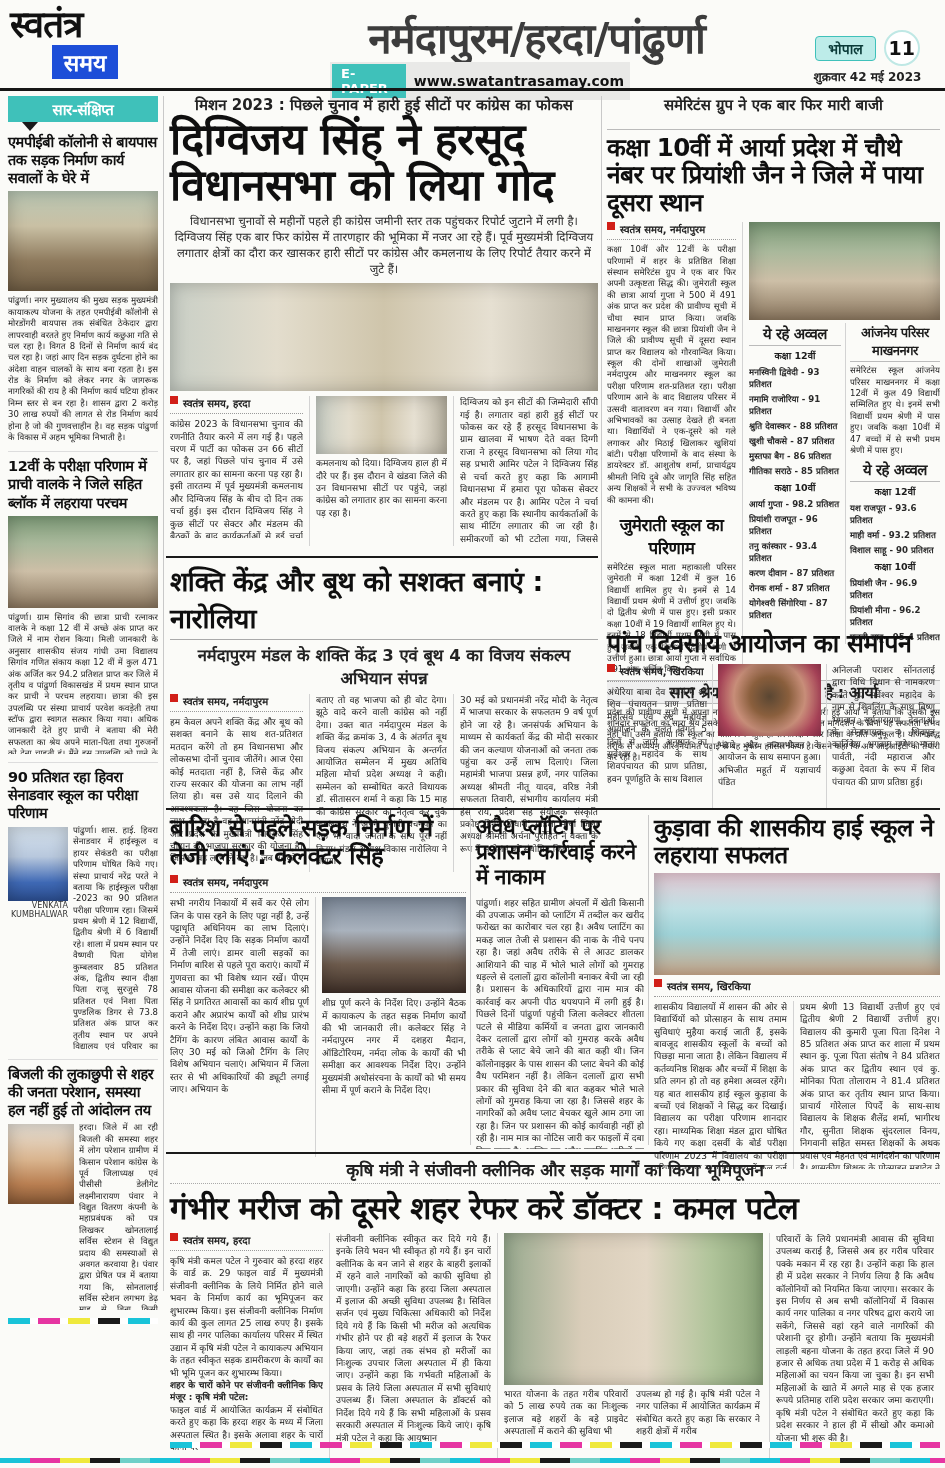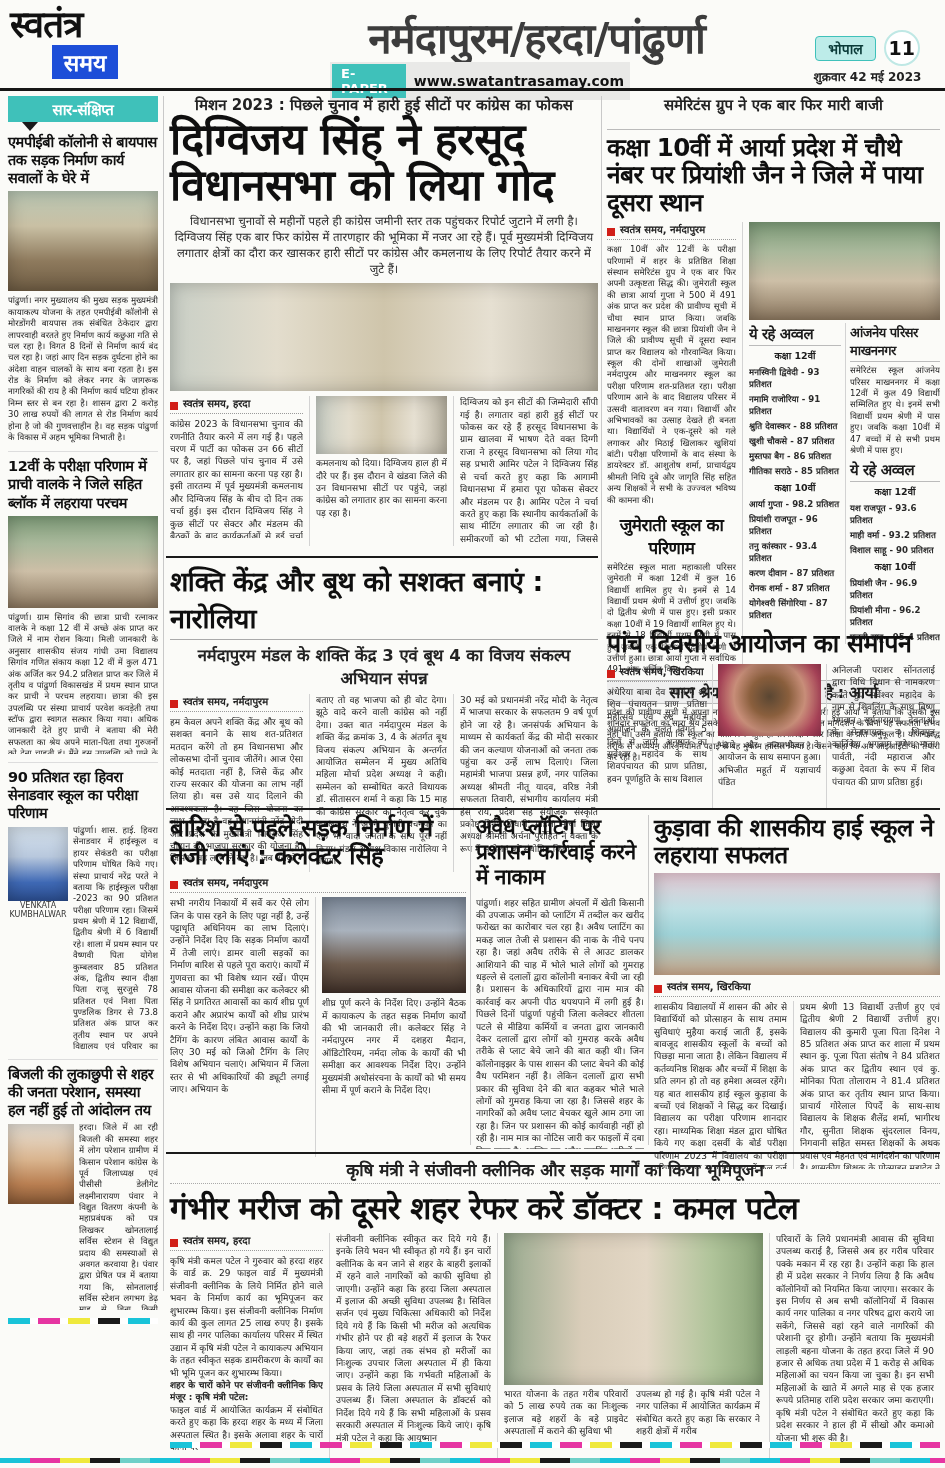--- a/index.html
+++ b/index.html
@@ -18,21 +18,21 @@
   .pageno-circ{width:36px;height:36px;border-radius:50%;background:#fff;border:2px solid #bfe8e5;display:flex;align-items:center;justify-content:center;font-size:19px;font-weight:bold;color:#111}
   .dateline{font-size:12px;font-weight:bold;color:#222}
   .mast-rule{background:#161616;height:3px}
 
   
   .rule-black{background:#1a1a1a;height:2px}
   .vrule{background:#c9c9c9;width:1px}
   .kicker{font-weight:bold;color:#222;text-align:center}
   .headline{font-weight:bold;color:#0f0f0f;text-align:left;letter-spacing:-0.5px}
   .standfirst{color:#2c2c2c;text-align:center}
-  .byline{display:flex;align-items:flex-end;gap:5px;border-bottom:1px dotted #9a9a9a;padding-bottom:3px;margin-bottom:4px}
+  .byline{display:flex;align-items:flex-start;gap:5px;border-bottom:1px dotted #9a9a9a;padding-bottom:3px;margin-bottom:4px}
   .byline .sq{width:8px;height:8px;background:#d11f18;flex:0 0 auto}
   .byline span{font-size:10px;font-weight:bold;color:#222}
   .body{font-size:9px;line-height:1.38;text-align:justify;color:#232323;overflow:hidden}
   .body-sm{font-size:8.5px;line-height:1.34;text-align:justify;color:#232323;overflow:hidden}
   .cols{display:flex}
   .cols > div{overflow:hidden}
   .colrule{border-right:1px solid #d3d3d3}
   .ph{position:relative;overflow:hidden}
   .ph::after{content:"";position:absolute;inset:0;box-shadow:inset 0 0 18px rgba(0,0,0,.25)}
   .cap{font-size:8px;color:#333}
@@ -41,21 +41,21 @@
   .ph-field{background:linear-gradient(180deg,#b9c7b4 0%,#c9c0a4 35%,#8e7a5d 70%,#6e5c43 100%)}
   .ph-group{background:linear-gradient(180deg,#7d9b78 0%,#a9b89b 30%,#cdbfa7 60%,#8a765e 100%)}
   .ph-portrait-girl{background:linear-gradient(180deg,#d8e4ef 0%,#b8c8dd 40%,#3f69b5 75%,#2c4f92 100%)}
   .ph-portrait-man{background:linear-gradient(180deg,#e8e2d8 0%,#d9b48e 45%,#b97f52 75%,#8a5a36 100%)}
   .ph-politics{background:linear-gradient(90deg,#c9cfc6 0%,#e3ddcd 25%,#cfc5ab 50%,#e6e0d2 75%,#b9b3a2 100%)}
   .ph-puja{background:radial-gradient(circle at 50% 45%,#5a4632 0%,#8a5f3d 30%,#c98f7a 55%,#b5485f 80%,#9c3552 100%)}
   .ph-meeting{background:linear-gradient(180deg,#7c8898 0%,#a9b2bd 35%,#6d5b4d 70%,#3e2f27 100%)}
   .ph-students{background:linear-gradient(180deg,#e6c9d4 0%,#bfe0e4 35%,#9fd3d8 60%,#caa98c 100%)}
   .ph-bhoomi{background:linear-gradient(90deg,#97a98e 0%,#d9cdb9 30%,#e3d7c5 55%,#b0c49a 80%,#8aa478 100%)}
 
-  .list-title{font-size:15px;font-weight:bold;text-align:left;border-bottom:1px solid #bbb;padding-bottom:2px;margin-bottom:3px;letter-spacing:-0.5px}
+  .list-title{font-size:15px;font-weight:bold;text-align:center;border-bottom:1px solid #bbb;padding-bottom:2px;margin-bottom:3px;letter-spacing:-0.5px}
   .list-sub{font-size:9.5px;font-weight:bold;text-align:center;margin:3px 0 2px}
   .li-row{font-size:8.6px;font-weight:bold;color:#2a2a2a;padding:1.5px 0;text-align:left}
 
   .subhead{font-size:17px;font-weight:bold;letter-spacing:-0.5px;color:#111}
   .subhead-bar{font-size:16px;font-weight:bold;text-align:center;background:#efefef;border-top:1px solid #bbb;border-bottom:1px solid #bbb;letter-spacing:-0.5px}
 
   
   .teal-bar{background:#3fc1ba;color:#fff;font-weight:bold;font-size:15px;text-align:center;padding:3px 0;letter-spacing:-0.5px}
   .tri{width:0;height:0;border-left:8px solid transparent;border-right:8px solid transparent;border-top:9px solid #1a1a1a}
   .sb-head{font-size:14.5px;font-weight:bold;line-height:1.25;color:#101010;letter-spacing:-0.4px}
@@ -101,21 +101,21 @@
       <div class="sb-head">12वीं के परीक्षा परिणाम में प्राची वालके ने जिले सहित ब्लॉक में लहराया परचम</div>
       <div class="ph ph-group" style="width:150px;height:92px;margin:4px 0"></div>
       <div class="body-sm" style="max-height:142px">पांढुर्णा। ग्राम सिगांव की छात्रा प्राची रत्नाकर वालके ने कक्षा 12 वीं में अच्छे अंक प्राप्त कर जिले में नाम रोशन किया। मिली जानकारी के अनुसार शासकीय संजय गांधी उमा विद्यालय सिगांव गणित संकाय कक्षा 12 वीं में कुल 471 अंक अर्जित कर 94.2 प्रतिशत प्राप्त कर जिले में तृतीय व पांढुर्णा विकासखंड में प्रथम स्थान प्राप्त कर प्राची ने परचम लहराया। छात्रा की इस उपलब्धि पर संस्था प्राचार्य परवेश कवड़ेती तथा स्टॉफ द्वारा स्वागत सत्कार किया गया। अधिक जानकारी देते हुए प्राची ने बताया की मेरी सफलता का श्रेय अपने माता-पिता तथा गुरुजनों को देना चाहती हूं। मैंने इस उपलब्धि को पाने के लिए 4 से 5 घंटे कड़ी मेहनत कर अपने विषय शिक्षक गंभीर विषयों को समझ कर प्राप्त किया। मेरे पिताजी रत्नाकर वालके एक शिक्षक है तथा माता सीमा वालके गृहणी हैं।</div>
     </div>
 
     <div style="margin-top:8px;border-top:1px solid #ddd;padding-top:5px">
       <div class="sb-head">90 प्रतिशत रहा हिवरा सेनाडवार स्कूल का परीक्षा परिणाम</div>
       <div style="overflow:hidden;max-height:226px;margin-top:3px">
         <div style="float:left;margin:2px 5px 2px 0">
           <div class="ph ph-portrait-girl" style="width:60px;height:74px"></div>
-          <div class="cap" style="width:60px;text-align:center">VENKATA KUMBHALWAR</div>
+          <div class="cap" style="width:60px;text-align:right">VENKATA KUMBHALWAR</div>
         </div>
         <div class="body-sm">पांढुर्णा। शास. हाई. हिवरा सेनाडवार में हाईस्कूल व हायर सेकंडरी का परीक्षा परिणाम घोषित किये गए। संस्था प्राचार्य नरेंद्र परते ने बताया कि हाईस्कूल परीक्षा -2023 का 90 प्रतिशत परीक्षा परिणाम रहा। जिसमें प्रथम श्रेणी में 12 विद्यार्थी, द्वितीय श्रेणी में 6 विद्यार्थी रहे। शाला में प्रथम स्थान पर वैष्णवी पिता योगेश कुम्बलवार 85 प्रतिशत अंक, द्वितीय स्थान दीक्षा पिता राजू सुरजुसे 78 प्रतिशत एवं निशा पिता पुण्डलिक डिगर से 73.8 प्रतिशत अंक प्राप्त कर तृतीय स्थान पर अपने विद्यालय एवं परिवार का नाम रोशन किया। परीक्षा में सफलता प्राप्ति पर सभी बच्चों को संस्था परिवार के ओर से हार्दिक शुभकामनाएं दी।</div>
       </div>
     </div>
 
     <div style="margin-top:8px;border-top:1px solid #ddd;padding-top:5px">
       <div class="sb-head">बिजली की लुकाछुपी से शहर की जनता परेशान, समस्या हल नहीं हुई तो आंदोलन तय</div>
       <div style="overflow:hidden;max-height:188px;margin-top:3px">
         <div class="ph ph-portrait-man" style="float:left;width:66px;height:80px;margin:2px 5px 2px 0"></div>
         <div class="body-sm">हरदा। जिले में आ रही बिजली की समस्या शहर में लोग परेशान ग्रामीण में किसान परेशान कांग्रेस के पूर्व जिलाध्यक्ष एवं पीसीसी डेलीगेट लक्ष्मीनारायण पंवार ने विद्युत वितरण कंपनी के महाप्रबंधक को पत्र लिखकर खोनतालाई सर्विस स्टेशन से विद्युत प्रदाय की समस्याओं से अवगत करवाया है। पंवार द्वारा प्रेषित पत्र में बताया गया कि, सोनतालाई सर्विस स्टेशन लगभग डेढ़ माह से बिना किसी ऑपरेटर और लाईनमैन के भगवान भरोसे संचालित किया जा रहा है, जिसके चलते सर्विस स्टेशन से जुड़े 25 गांवों में विद्युत प्रदाय प्रभावित हो रहा है। अघोषित बिजली कटौती के साथ-साथ कई बार 24 से 36 घंटों तक लगातार बिजली काट दी जाती है, जिसके चलते इस भीषण गर्मी में क्षेत्रवासियों को पानी सहित अन्य आवश्यक कार्यों के लिए जनरेटर का उपयोग करना पड़ रहा है। पूर्व कांग्रेस जिलाध्यक्ष लक्ष्मीनारायण पंवार ने बताया कि, कृषि मंत्री कमल पटेल के समर्थक फिटर के कर्मचारियों से अभद्रता करते हैं, जिसके चलते कर्मचारी यहां ड्यूटी पर नहीं रहते और सर्विस स्टेशन अव्यवस्थाओं की भेंट चढ़ता जा रहा है साथ ही कर्मचारियों के ड्यूटी पर ना होने से क्षेत्र में बिजली कटौती एवं आपूर्ति का कोई समय तय नहीं रह गया।</div>

